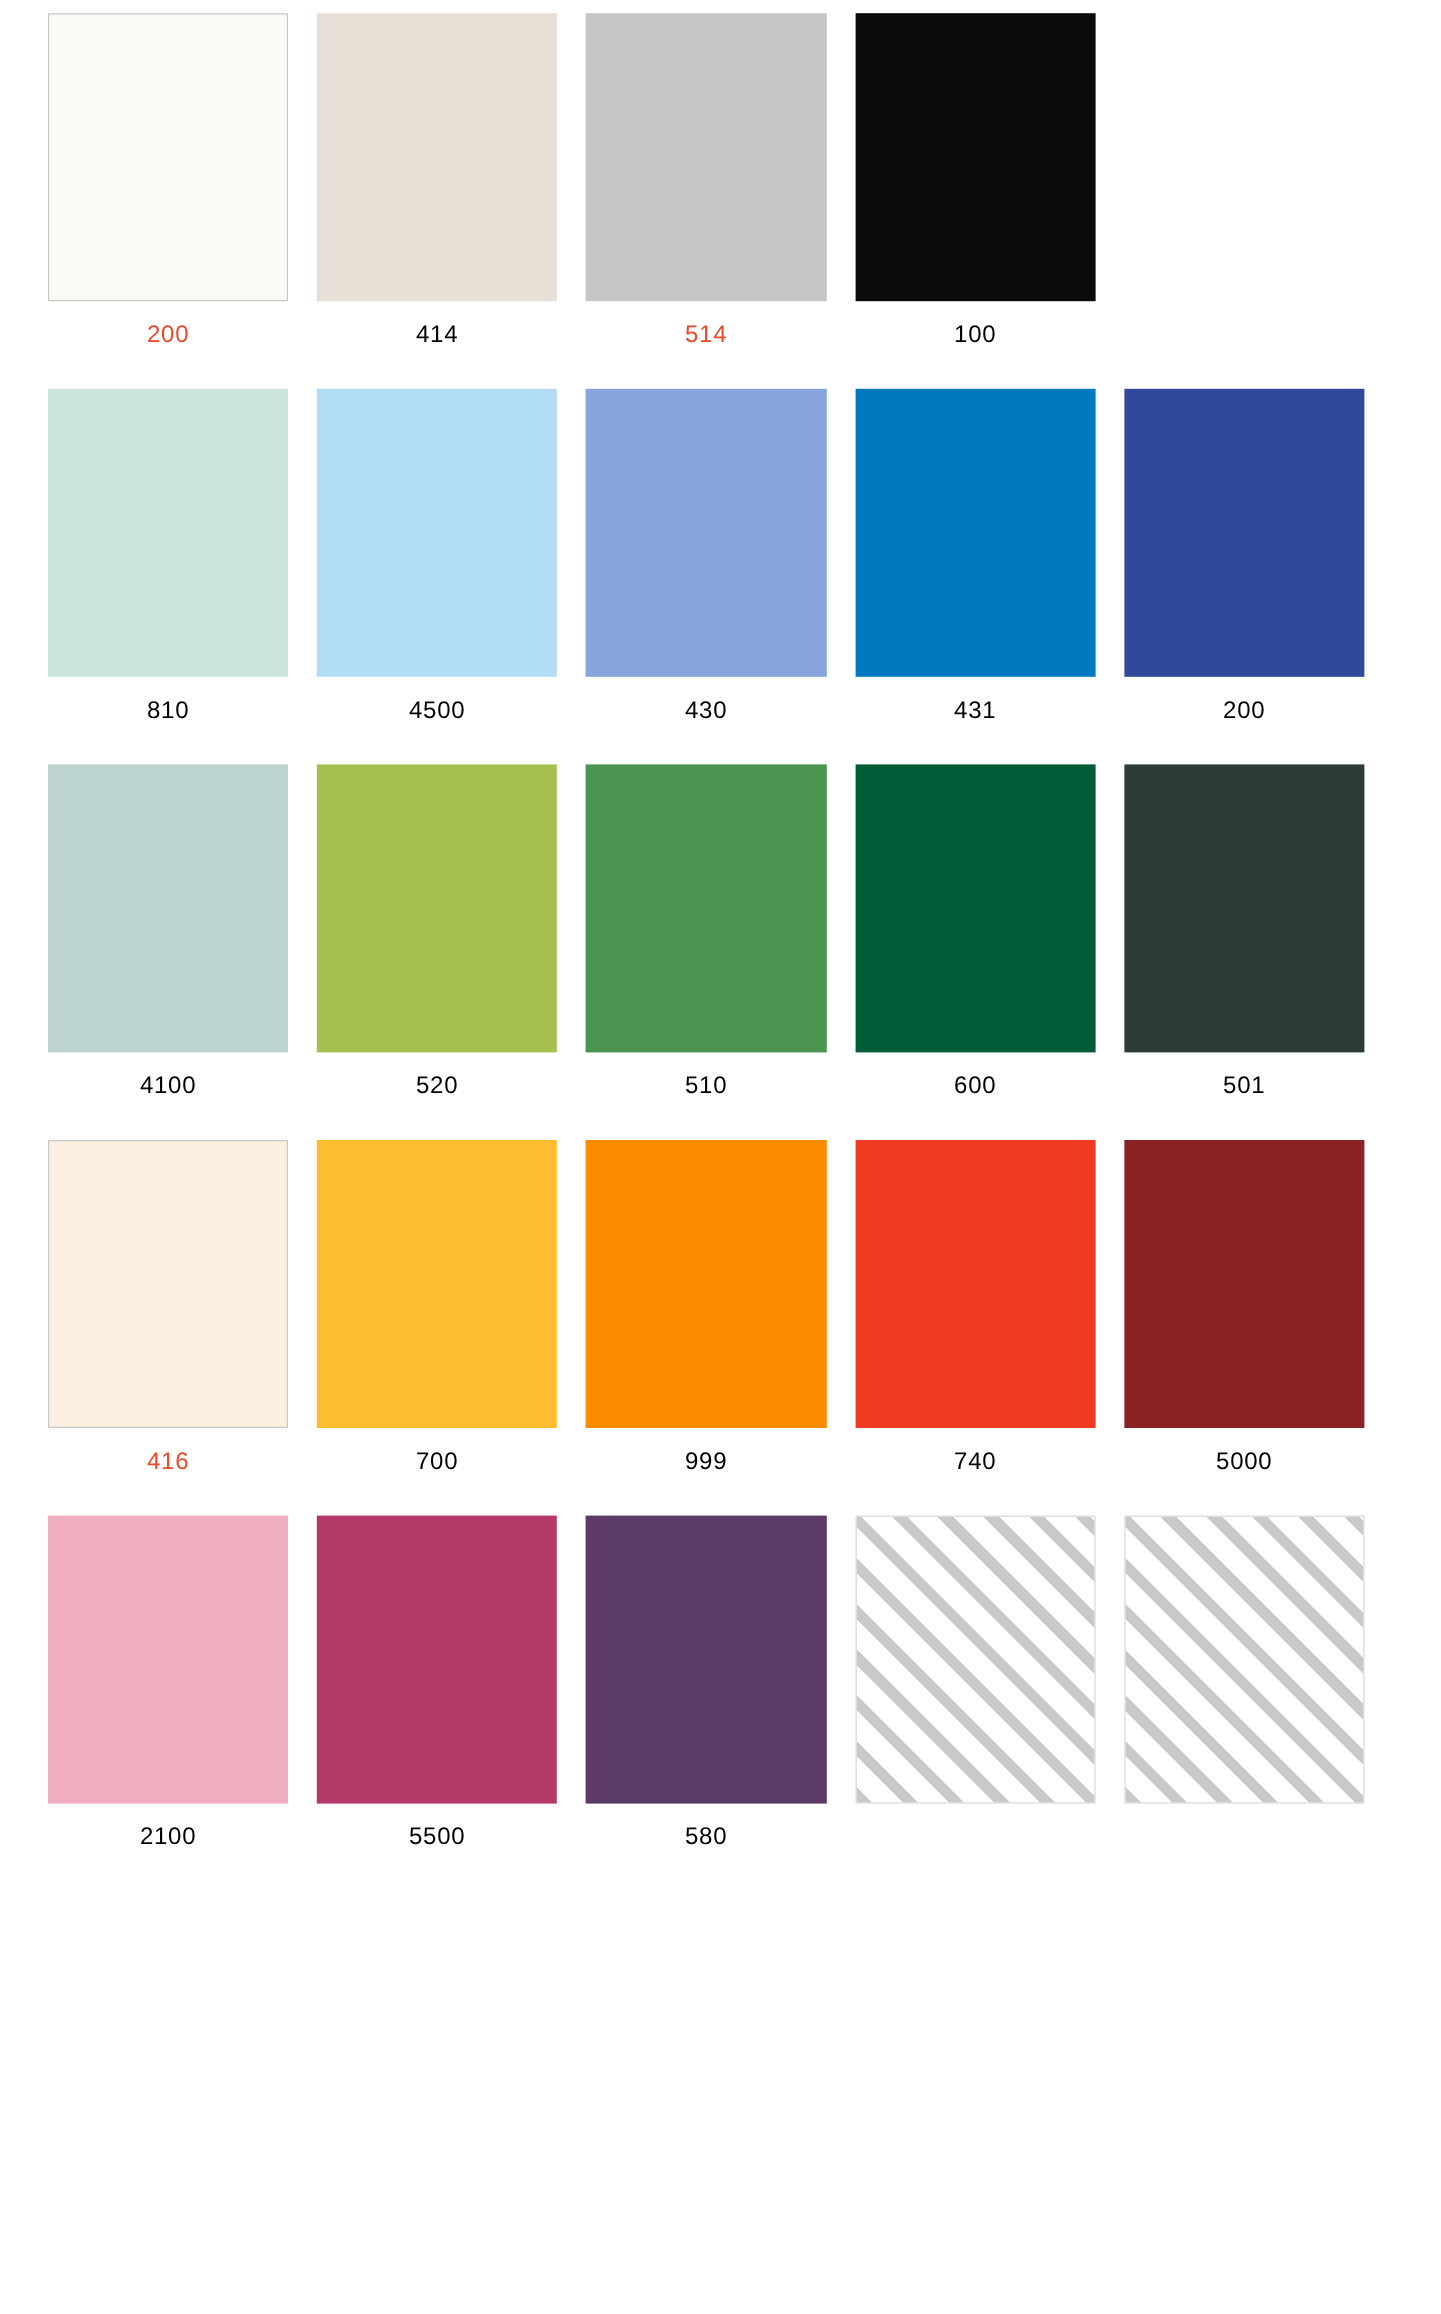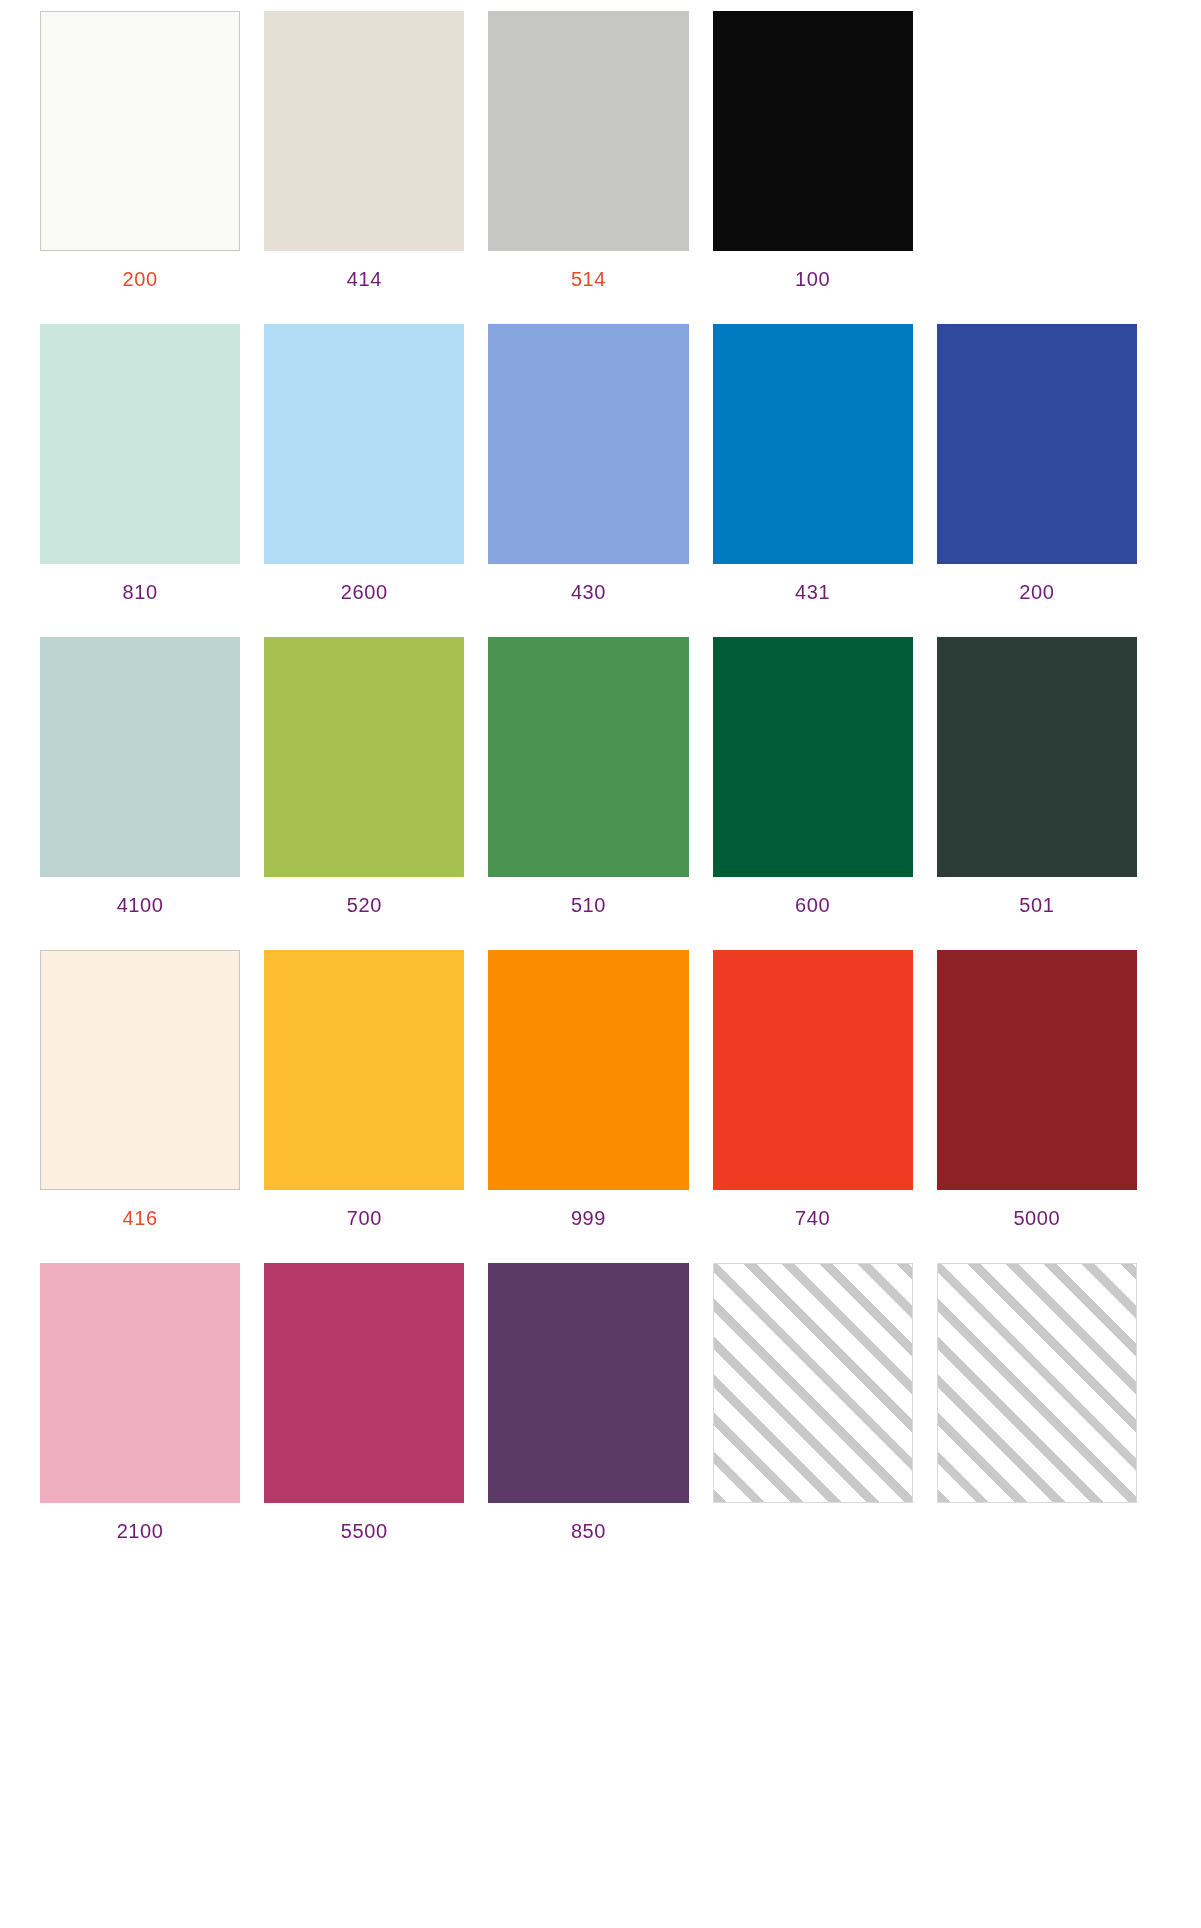--- a/index.html
+++ b/index.html
@@ -59,21 +59,21 @@
     );
   }
 
   .swatch-label {
     width: 100%;
     text-align: center;
     font-size: 20px;
     line-height: 24px;
     letter-spacing: 0.6px;
     padding-top: 16px;
-    color: #701a75;
+    color: #000000;
     font-weight: 400;
   }
 
   .swatch-label.accent {
     color: #e8492a;
   }
 
   .swatch-label.empty {
     visibility: hidden;
   }
@@ -100,21 +100,21 @@
         <div class="swatch-label">100</div>
       </div>
     </div>
     <div class="swatch-row">
       <div class="swatch-cell">
         <div class="swatch-chip" style="background-color: rgb(203, 231, 221);"></div>
         <div class="swatch-label">810</div>
       </div>
       <div class="swatch-cell">
         <div class="swatch-chip" style="background-color: rgb(179, 221, 246);"></div>
-        <div class="swatch-label">2600</div>
+        <div class="swatch-label">4500</div>
       </div>
       <div class="swatch-cell">
         <div class="swatch-chip" style="background-color: rgb(134, 165, 222);"></div>
         <div class="swatch-label">430</div>
       </div>
       <div class="swatch-cell">
         <div class="swatch-chip" style="background-color: rgb(0, 121, 191);"></div>
         <div class="swatch-label">431</div>
       </div>
       <div class="swatch-cell">
@@ -170,21 +170,21 @@
       <div class="swatch-cell">
         <div class="swatch-chip" style="background-color: rgb(240, 174, 193);"></div>
         <div class="swatch-label">2100</div>
       </div>
       <div class="swatch-cell">
         <div class="swatch-chip" style="background-color: rgb(180, 56, 104);"></div>
         <div class="swatch-label">5500</div>
       </div>
       <div class="swatch-cell">
         <div class="swatch-chip" style="background-color: rgb(92, 58, 104);"></div>
-        <div class="swatch-label">850</div>
+        <div class="swatch-label">580</div>
       </div>
       <div class="swatch-cell">
         <div class="swatch-chip striped"></div>
         <div class="swatch-label empty"></div>
       </div>
       <div class="swatch-cell">
         <div class="swatch-chip striped"></div>
         <div class="swatch-label empty"></div>
       </div>
     </div>

